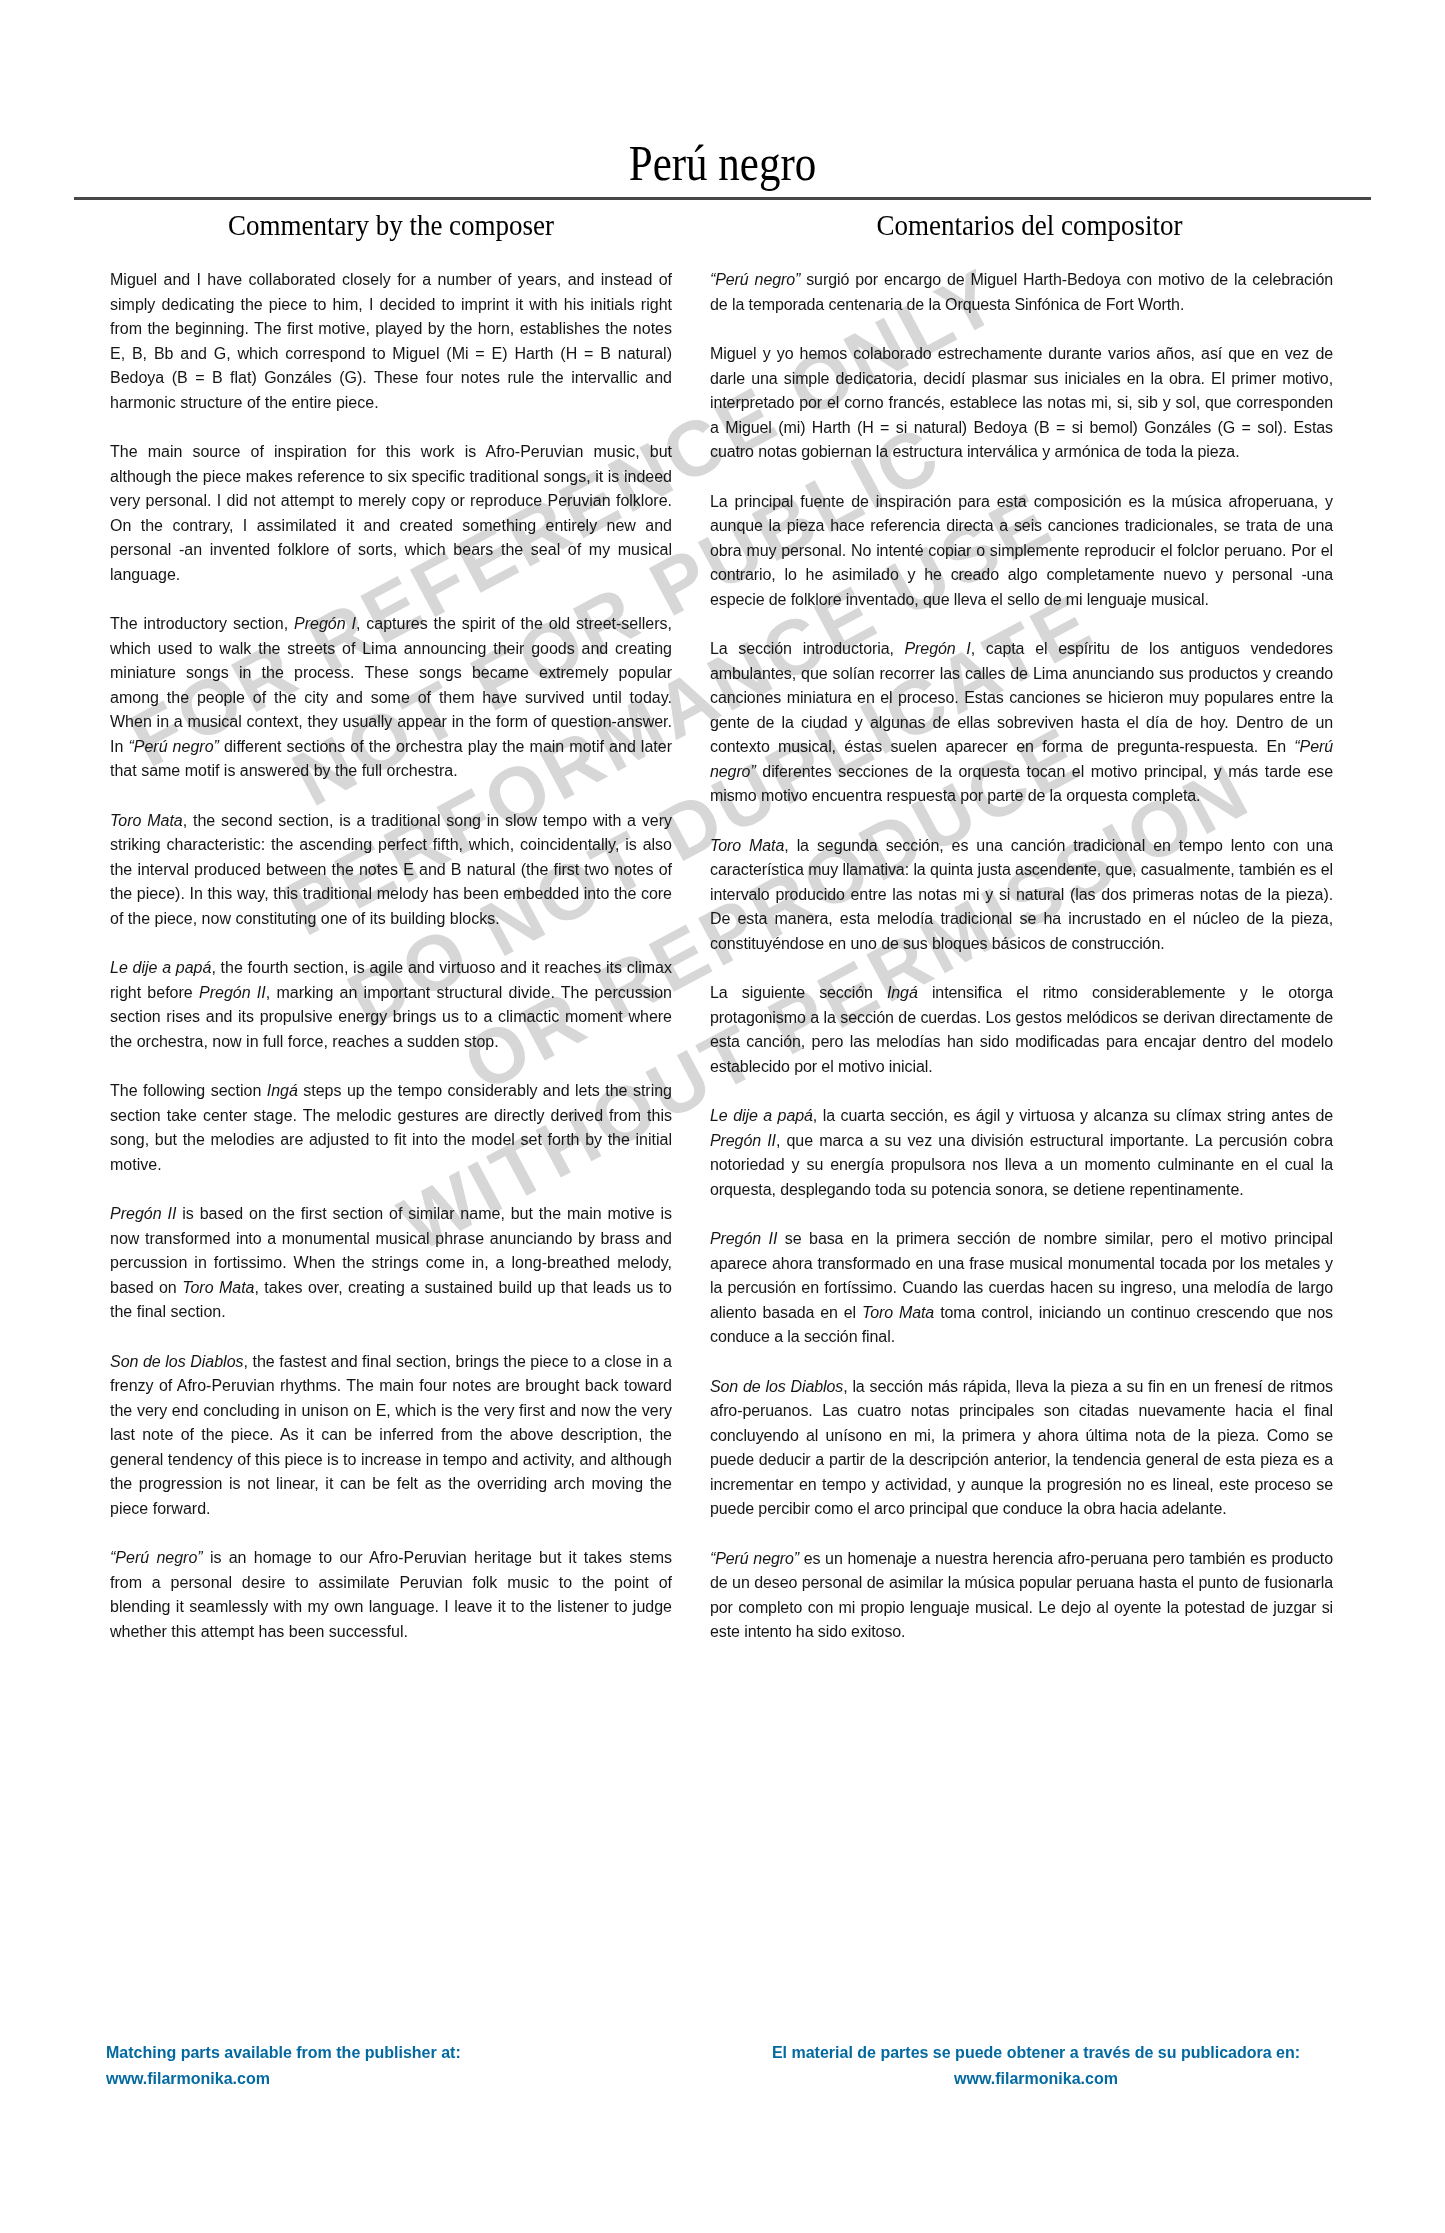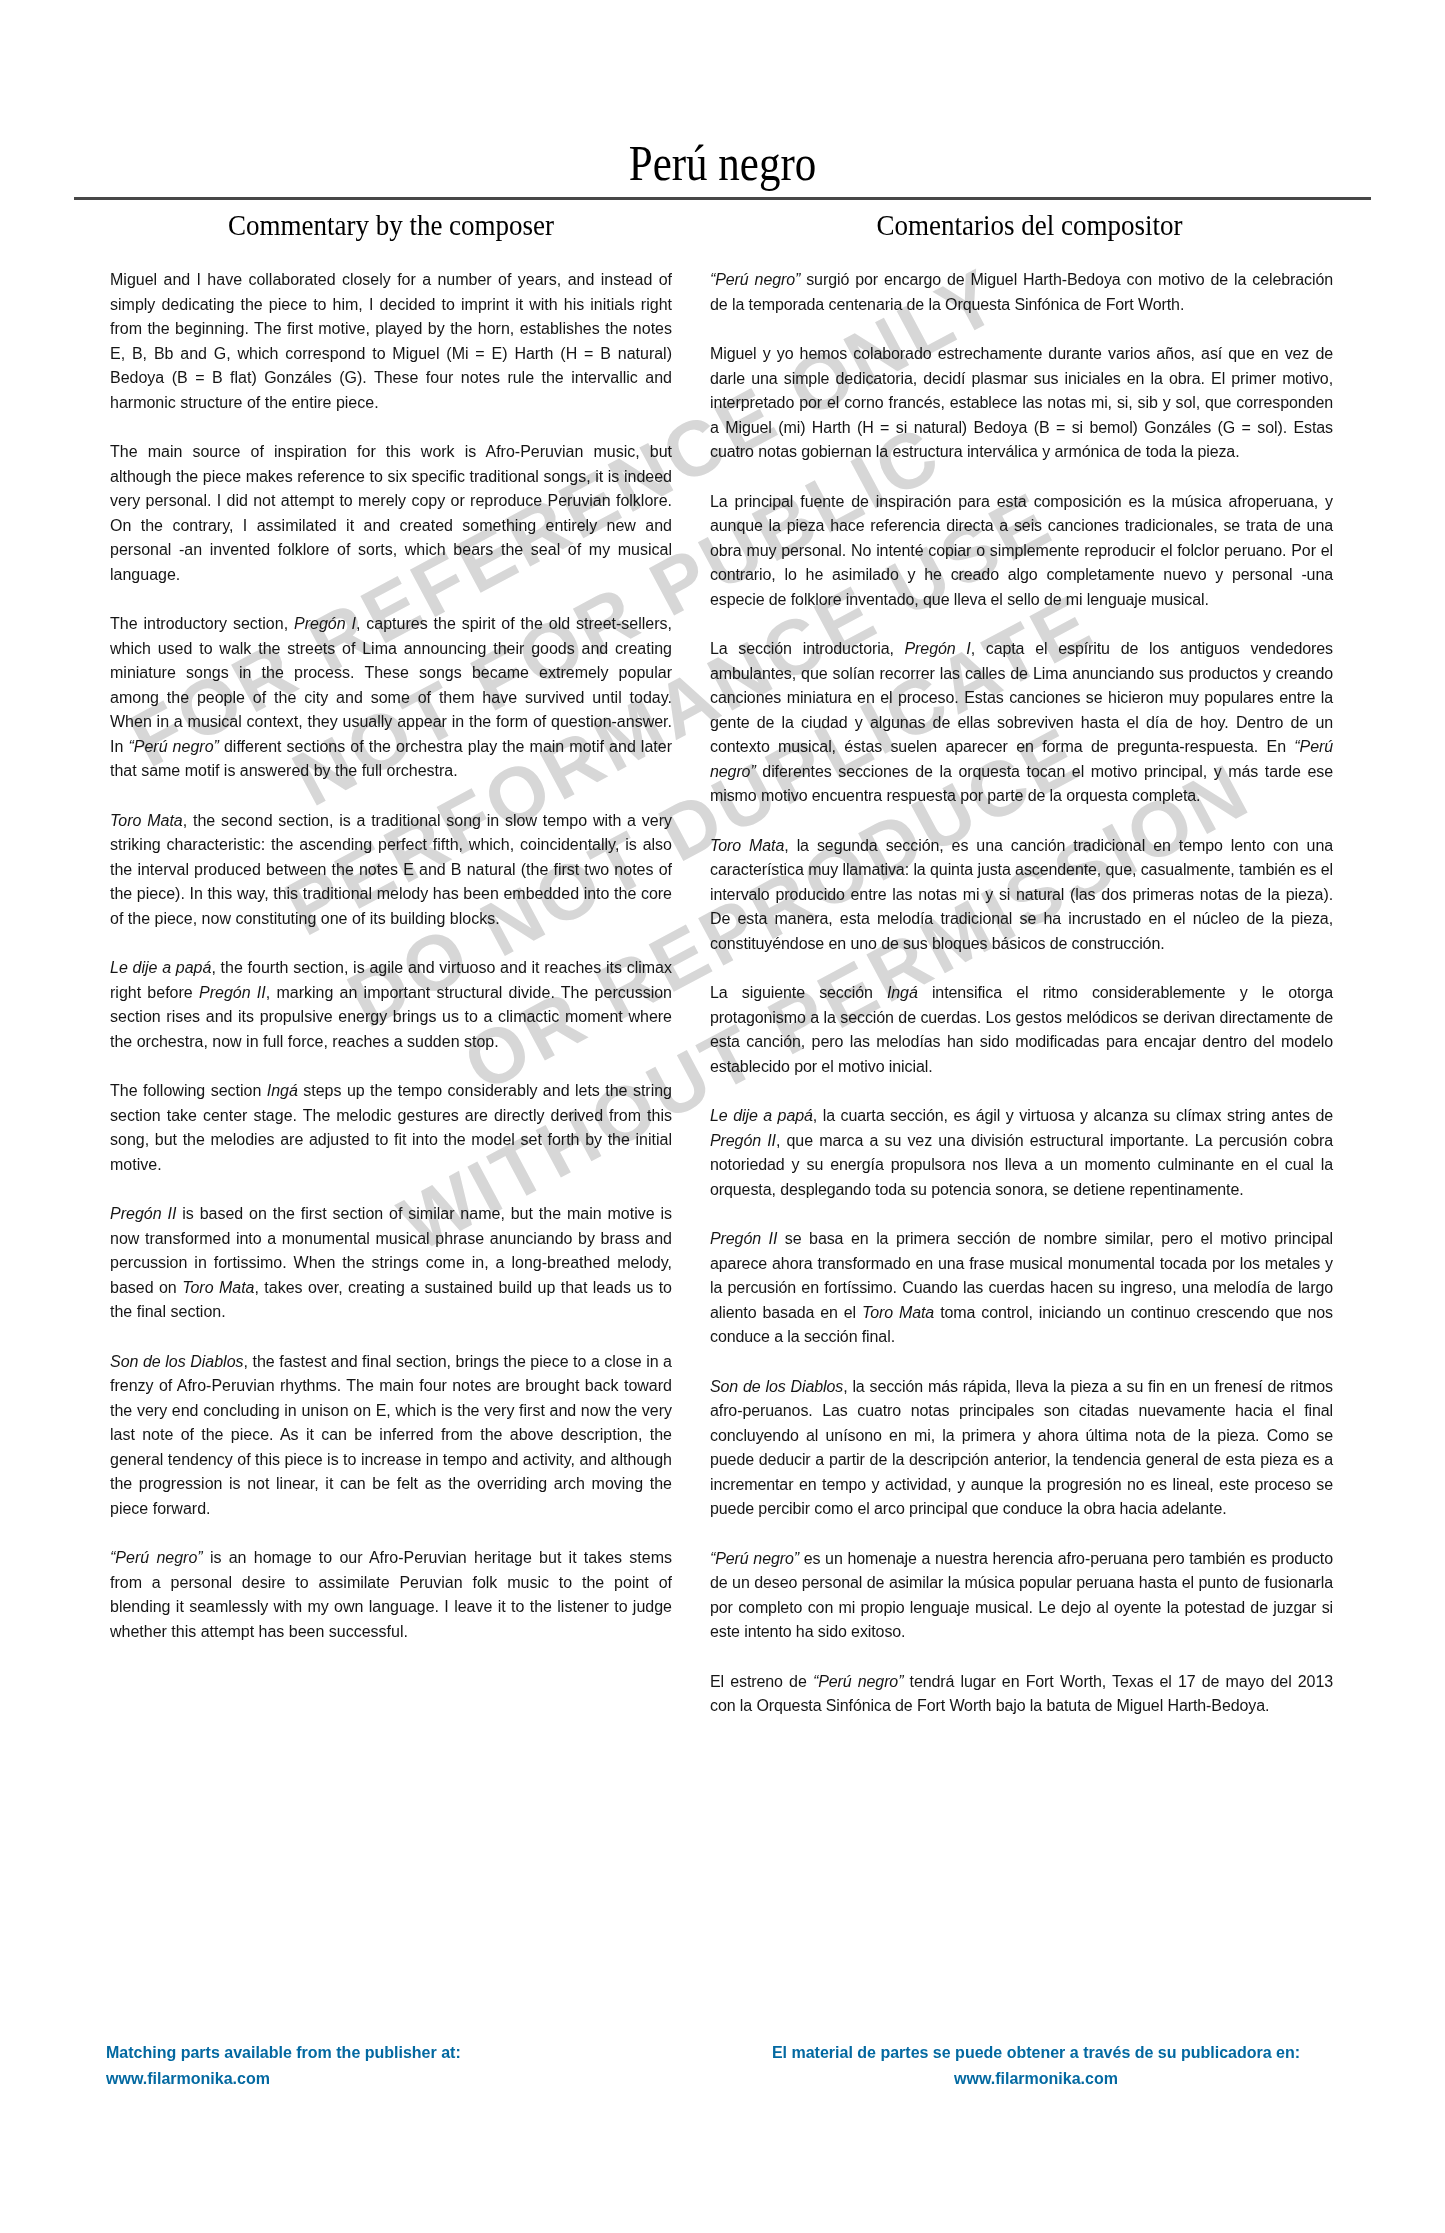--- a/index.html
+++ b/index.html
@@ -81,21 +81,20 @@
       <p><em>“Perú negro”</em><span> surgió por encargo de Miguel Harth-Bedoya con motivo de la celebración de la temporada centenaria de la Orquesta Sinfónica de Fort Worth.</span></p>
       <p><span>Miguel y yo hemos colaborado estrechamente durante varios años, así que en vez de darle una simple dedicatoria, decidí plasmar sus iniciales en la obra. El primer motivo, interpretado por el corno francés, establece las notas mi, si, sib y sol, que corresponden a Miguel (mi) Harth (H = si natural) Bedoya (B = si bemol) Gonzáles (G = sol). Estas cuatro notas gobiernan la estructura interválica y armónica de toda la pieza.</span></p>
       <p><span>La principal fuente de inspiración para esta composición es la música afroperuana, y aunque la pieza hace referencia directa a seis canciones tradicionales, se trata de una obra muy personal. No intenté copiar o simplemente reproducir el folclor peruano. Por el contrario, lo he asimilado y he creado algo completamente nuevo y personal -una especie de folklore inventado, que lleva el sello de mi lenguaje musical.</span></p>
       <p><span>La sección introductoria, </span><em>Pregón I</em><span>, capta el espíritu de los antiguos vendedores ambulantes, que solían recorrer las calles de Lima anunciando sus productos y creando canciones miniatura en el proceso. Estas canciones se hicieron muy populares entre la gente de la ciudad y algunas de ellas sobreviven hasta el día de hoy. Dentro de un contexto musical, éstas suelen aparecer en forma de pregunta-respuesta. En </span><em>“Perú negro”</em><span> diferentes secciones de la orquesta tocan el motivo principal, y más tarde ese mismo motivo encuentra respuesta por parte de la orquesta completa.</span></p>
       <p><em>Toro Mata</em><span>, la segunda sección, es una canción tradicional en tempo lento con una característica muy llamativa: la quinta justa ascendente, que, casualmente, también es el intervalo producido entre las notas mi y si natural (las dos primeras notas de la pieza). De esta manera, esta melodía tradicional se ha incrustado en el núcleo de la pieza, constituyéndose en uno de sus bloques básicos de construcción.</span></p>
       <p><span>La siguiente sección </span><em>Ingá</em><span> intensifica el ritmo considerablemente y le otorga protagonismo a la sección de cuerdas. Los gestos melódicos se derivan directamente de esta canción, pero las melodías han sido modificadas para encajar dentro del modelo establecido por el motivo inicial.</span></p>
       <p><em>Le dije a papá</em><span>, la cuarta sección, es ágil y virtuosa y alcanza su clímax string antes de </span><em>Pregón II</em><span>, que marca a su vez una división estructural importante. La percusión cobra notoriedad y su energía propulsora nos lleva a un momento culminante en el cual la orquesta, desplegando toda su potencia sonora, se detiene repentinamente.</span></p>
       <p><em>Pregón II</em><span> se basa en la primera sección de nombre similar, pero el motivo principal aparece ahora transformado en una frase musical monumental tocada por los metales y la percusión en fortíssimo. Cuando las cuerdas hacen su ingreso, una melodía de largo aliento basada en el </span><em>Toro Mata</em><span> toma control, iniciando un continuo crescendo que nos conduce a la sección final.</span></p>
       <p><em>Son de los Diablos</em><span>, la sección más rápida, lleva la pieza a su fin en un frenesí de ritmos afro-peruanos. Las cuatro notas principales son citadas nuevamente hacia el final concluyendo al unísono en mi, la primera y ahora última nota de la pieza. Como se puede deducir a partir de la descripción anterior, la tendencia general de esta pieza es a incrementar en tempo y actividad, y aunque la progresión no es lineal, este proceso se puede percibir como el arco principal que conduce la obra hacia adelante.</span></p>
       <p><em>“Perú negro”</em><span> es un homenaje a nuestra herencia afro-peruana pero también es producto de un deseo personal de asimilar la música popular peruana hasta el punto de fusionarla por completo con mi propio lenguaje musical. Le dejo al oyente la potestad de juzgar si este intento ha sido exitoso.</span></p>
-      <p><span>El estreno de </span><em>“Perú negro”</em><span> tendrá lugar en Fort Worth, Texas el 17 de mayo del 2013 con la Orquesta Sinfónica de Fort Worth bajo la batuta de Miguel Harth-Bedoya.</span></p>
     </div>
 
   <div class="footer en">
     <div>Matching parts available from the publisher at:</div>
     <div>www.filarmonika.com</div>
   </div>
 
   <div class="footer es">
     <div>El material de partes se puede obtener a través de su publicadora en:</div>
     <div>www.filarmonika.com</div>

